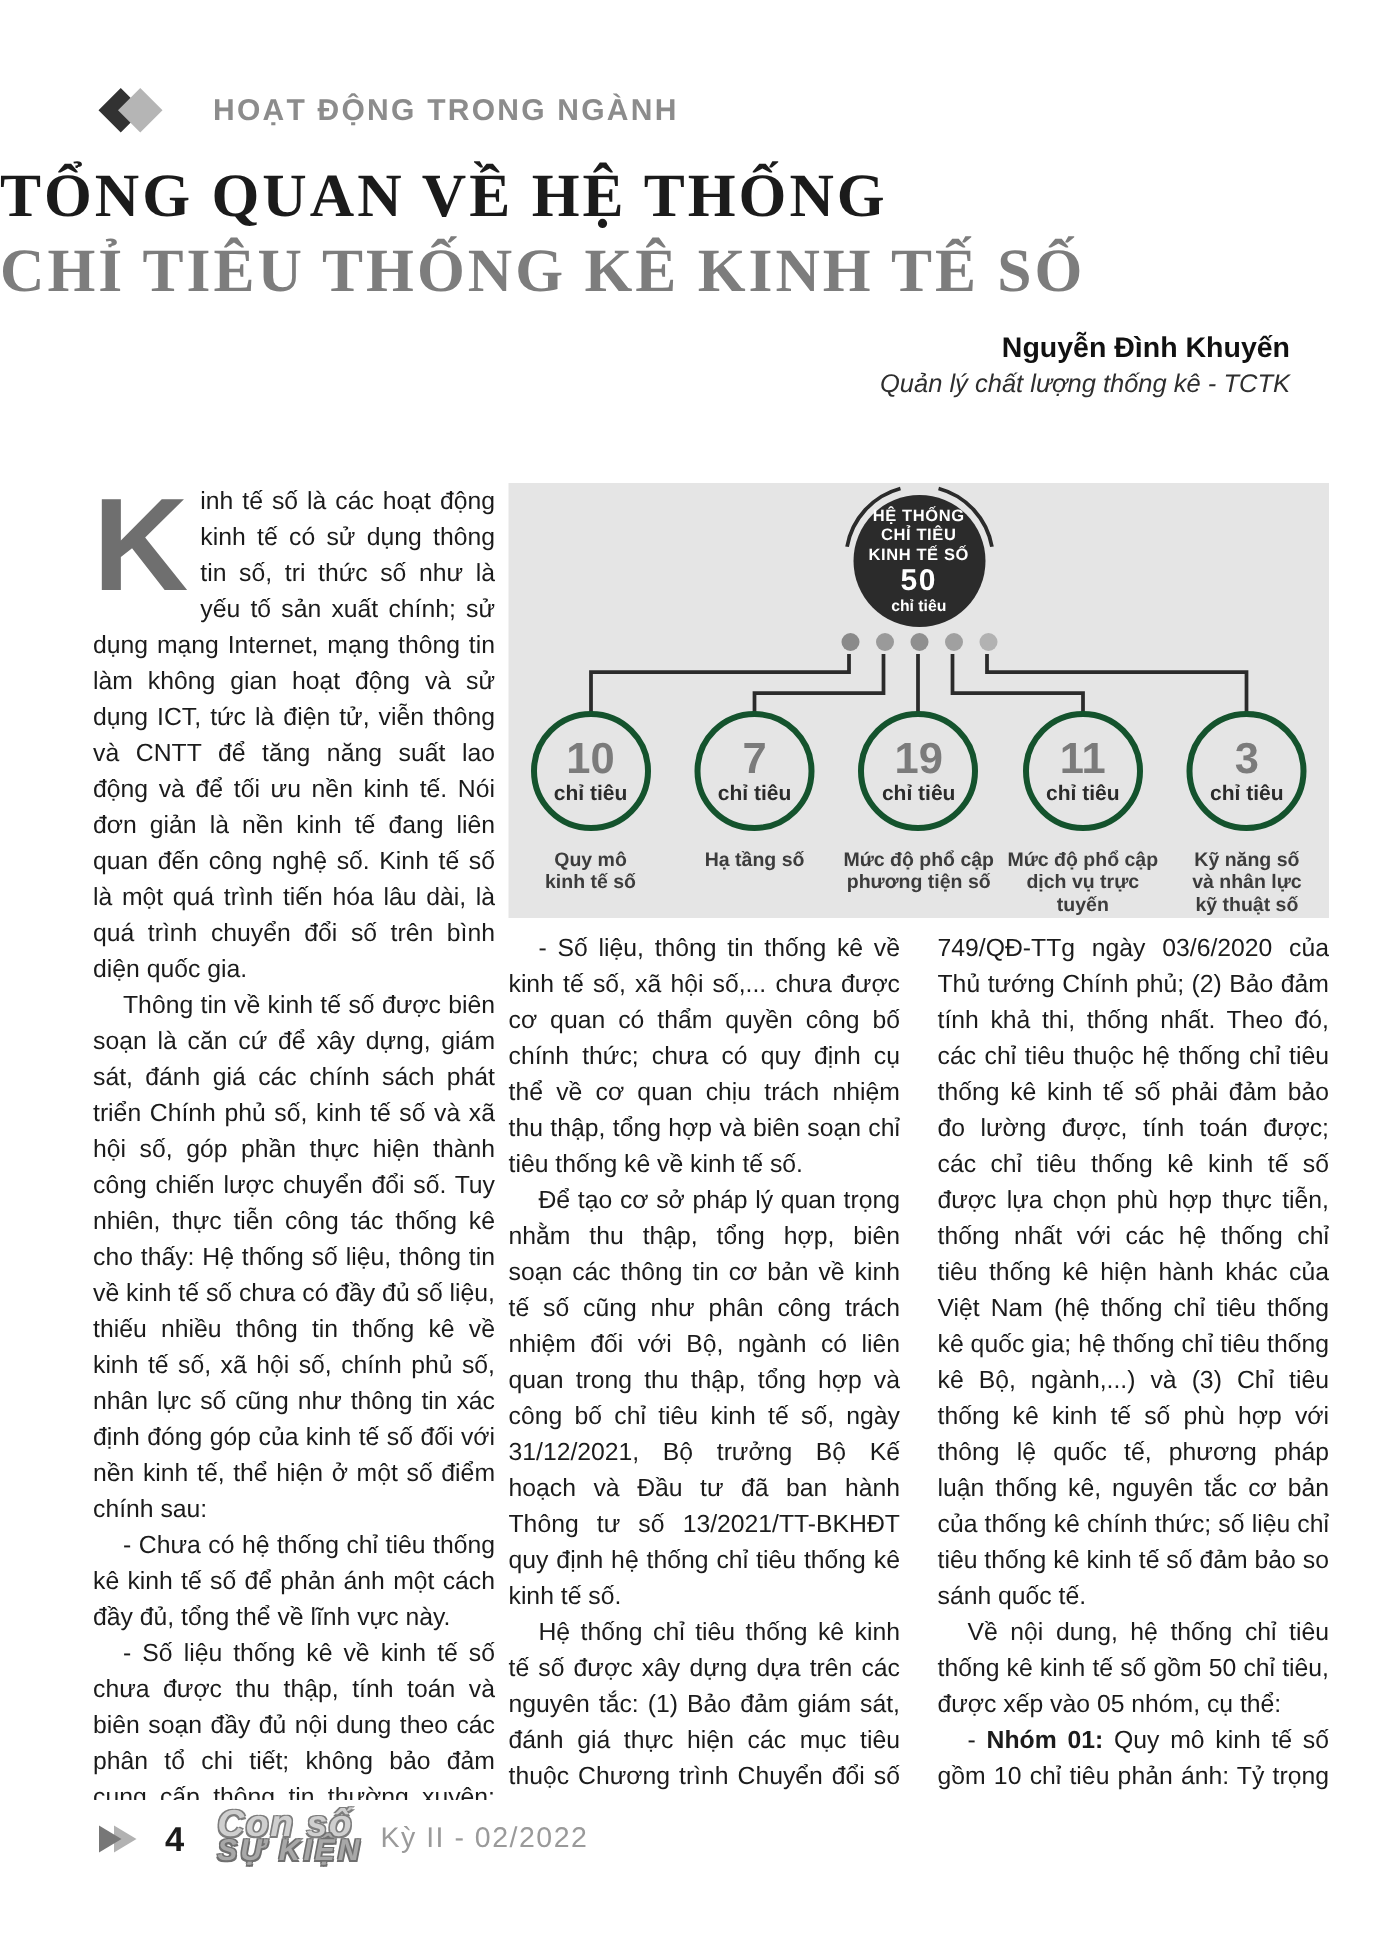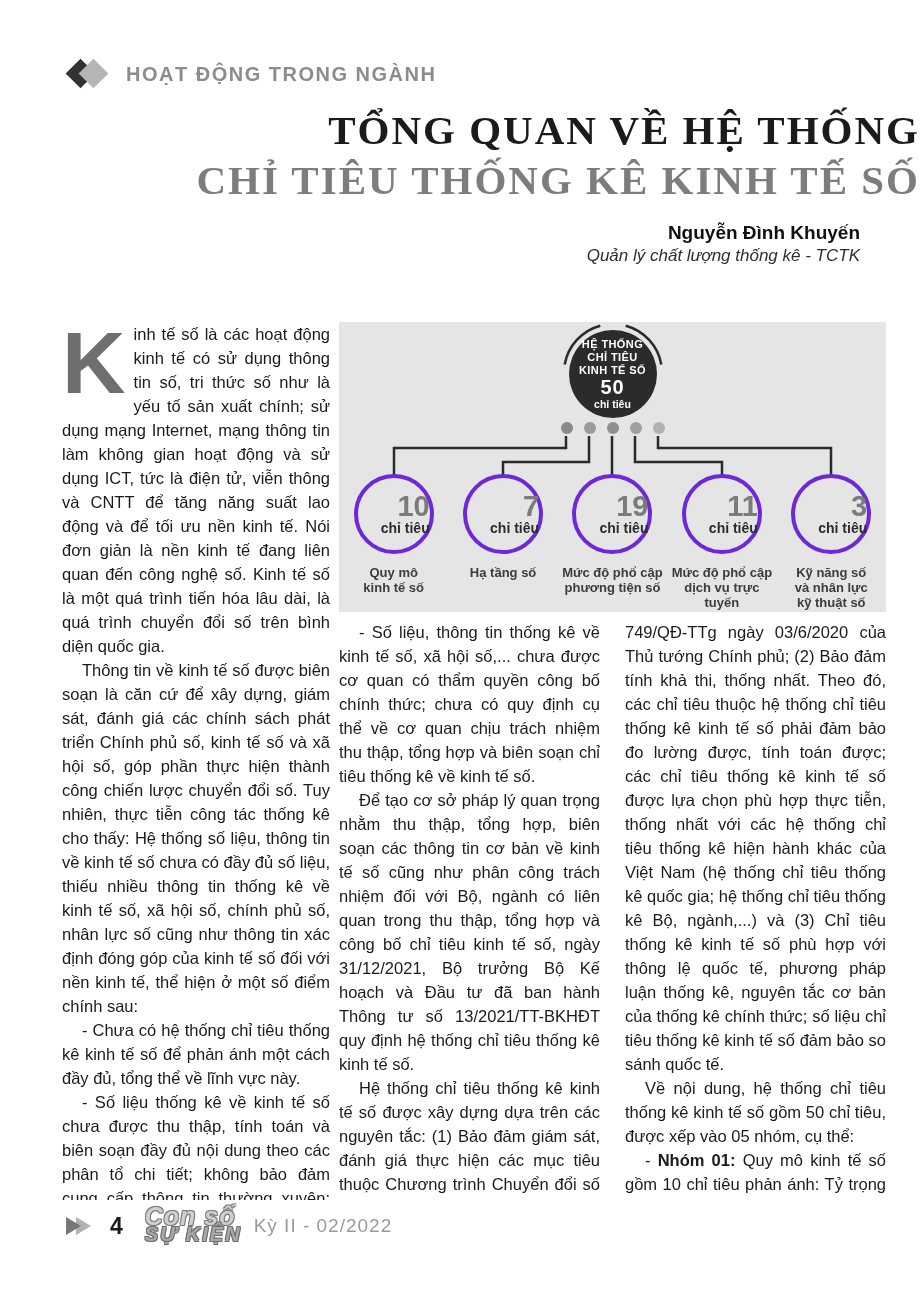--- a/index.html
+++ b/index.html
@@ -7,29 +7,29 @@
   body {
     width:920px; height:1302px;
     background:#ffffff;
     font-family:"Liberation Sans", sans-serif;
     color:#1b1b1b;
     position:relative;
     overflow:hidden;
   }
 
   
-  .header { position:absolute; top:58px; left:68px; display:flex; align-items:center; gap:12px; }
+  .header { position:absolute; top:58px; left:68px; display:flex; align-items:center; gap:28px; }
   .diamonds { position:relative; width:46px; height:32px; }
   .diamond { position:absolute; width:21px; height:21px; transform:rotate(45deg); top:5px; }
   .diamond.dark  { left:2px;  background:#323232; }
   .diamond.light { left:15px; background:#b5b5b5; }
   .section-label { font-size:20px; font-weight:bold; color:#8c8c8c; letter-spacing:1.5px; }
 
   
-  .title { position:absolute; top:106px; left:0; width:100%; text-align:right;
+  .title { position:absolute; top:106px; left:0; width:100%; text-align:left;
            font-family:"Liberation Serif", serif; font-weight:700; }
   .title .l1 { font-size:41px; color:#1b1b1b; letter-spacing:2px; line-height:48px; }
   .title .l2 { font-size:41px; color:#7d7d7d; letter-spacing:2px; line-height:48px; margin-top:2px; }
 
   
   .author { position:absolute; top:222px; right:60px; text-align:right; }
   .author-name { font-size:19px; font-weight:bold; color:#111; }
   .author-role { font-size:17px; font-style:italic; color:#2e2e2e; line-height:23px; }
 
   
@@ -52,22 +52,22 @@
                  text-align:center; z-index:2; }
   .center-title { font-size:11px; font-weight:bold; line-height:13px; white-space:pre-line; letter-spacing:0.4px; }
   .center-value { font-size:20px; font-weight:bold; line-height:21px; letter-spacing:1px; }
   .center-unit  { font-size:10.5px; font-weight:bold; line-height:12px; }
   .arc-svg { position:absolute; left:50%; top:2px; transform:translateX(-50%); z-index:1; }
   .dots { position:absolute; top:100px; left:50%; transform:translateX(-50%); display:flex; gap:11px; }
   .dot { width:12px; height:12px; border-radius:50%; background:#9a9a9a; }
   .connectors { position:absolute; top:114px; left:0; }
   .nodes { position:absolute; top:152px; left:0; width:100%; display:flex; }
   .node-col { width:20%; display:flex; flex-direction:column; align-items:center; }
-  .node-circle { width:80px; height:80px; border:4px solid #6d28d9; border-radius:50%;
-                 display:flex; flex-direction:column; align-items:flex-end; justify-content:center; }
+  .node-circle { width:80px; height:80px; border:4px solid #14532d; border-radius:50%;
+                 display:flex; flex-direction:column; align-items:center; justify-content:center; }
   .node-value { font-size:29px; font-weight:bold; color:#7b7b7b; line-height:27px; }
   .node-unit  { font-size:14px; font-weight:bold; color:#2b2b2b; line-height:16px; }
   .node-label { margin-top:11px; font-size:13px; font-weight:bold; color:#3c3c3c;
                 text-align:center; line-height:15px; white-space:pre-line; }
 
   
   .footer { position:absolute; top:1206px; left:66px; display:flex; align-items:center; }
   .ftris { position:relative; width:32px; height:26px; }
   .tri { position:absolute; width:0; height:0; top:4px;
          border-top:9px solid transparent; border-bottom:9px solid transparent; }

